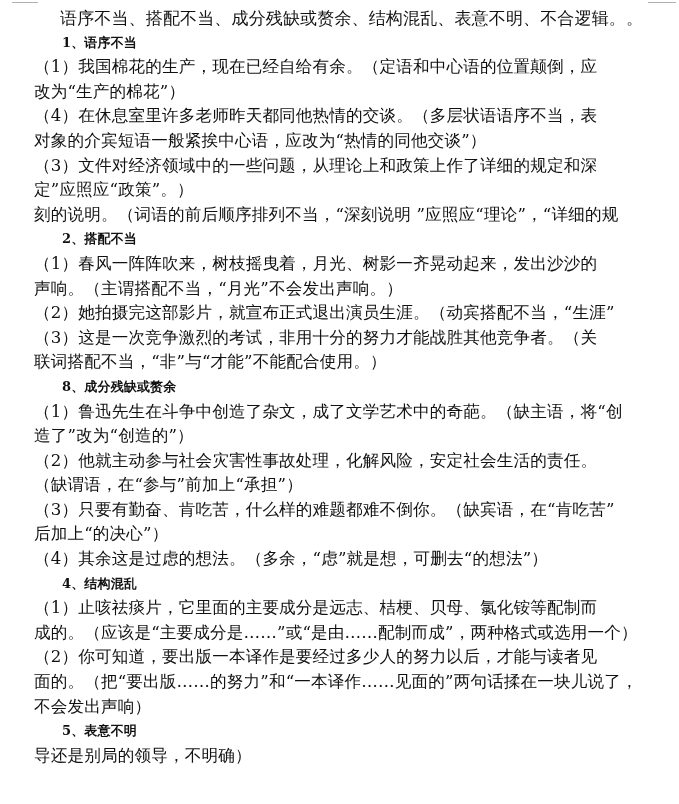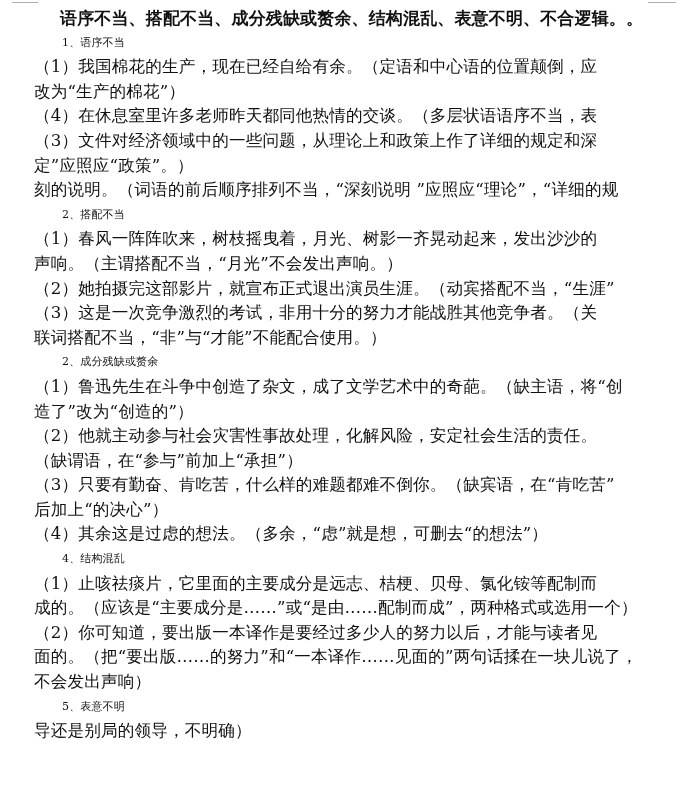--- a/index.html
+++ b/index.html
@@ -3,50 +3,51 @@
 <meta charset="utf-8">
 <style>
   html, body { margin: 0; padding: 0; background: #ffffff; }
   body { width: 679px; height: 804px; overflow: hidden; position: relative;
          font-family: "DejaVu Serif", "Liberation Serif", serif; color: #111; }
   .corner-mark { position: absolute; top: 2px; height: 1px; background: #b0b0b0; }
   .corner-mark.left { left: 12px; width: 26px; }
   .corner-mark.right { left: 648px; width: 28px; }
   .page { position: absolute; left: 34px; top: 6px; width: 618px; }
   .line { font-size: 16.6px; line-height: 24.6px; white-space: nowrap; letter-spacing: 0.15px; }
-  .title { font-weight: bold; padding-left: 26px; font-size: 17px; }
-  .heading { font-weight: normal; padding-left: 28px; font-size: 11px; }
+  .title { font-weight: normal; padding-left: 26px; font-size: 17px; }
+  .heading { font-weight: bold; padding-left: 28px; font-size: 13px; }
   .item-first { padding-left: 0px; }
   .item-cont { padding-left: 0; }
 </style>
 </head>
 <body>
 
 <div class="corner-mark left"></div>
 <div class="corner-mark right"></div>
 
 <div class="page">
   <div class="line title">语序不当、搭配不当、成分残缺或赘余、结构混乱、表意不明、不合逻辑。。</div>
 
   <div class="line heading">1、语序不当</div>
   <div class="line item-first">（1）我国棉花的生产，现在已经自给有余。（定语和中心语的位置颠倒，应</div>
   <div class="line item-cont">改为“生产的棉花”）</div>
   <div class="line item-first">（4）在休息室里许多老师昨天都同他热情的交谈。（多层状语语序不当，表</div>
+  <div class="line item-cont">对象的介宾短语一般紧挨中心语，应改为“热情的同他交谈”）</div>
   <div class="line item-first">（3）文件对经济领域中的一些问题，从理论上和政策上作了详细的规定和深</div>
   <div class="line item-cont">定”应照应“政策”。）</div>
   <div class="line item-cont">刻的说明。（词语的前后顺序排列不当，“深刻说明 ”应照应“理论”，“详细的规</div>
 
   <div class="line heading">2、搭配不当</div>
   <div class="line item-first">（1）春风一阵阵吹来，树枝摇曳着，月光、树影一齐晃动起来，发出沙沙的</div>
   <div class="line item-cont">声响。（主谓搭配不当，“月光”不会发出声响。）</div>
   <div class="line item-first">（2）她拍摄完这部影片，就宣布正式退出演员生涯。（动宾搭配不当，“生涯”</div>
   <div class="line item-first">（3）这是一次竞争激烈的考试，非用十分的努力才能战胜其他竞争者。（关</div>
   <div class="line item-cont">联词搭配不当，“非”与“才能”不能配合使用。）</div>
 
-  <div class="line heading">2、成分残缺或赘余</div>
+  <div class="line heading">8、成分残缺或赘余</div>
   <div class="line item-first">（1）鲁迅先生在斗争中创造了杂文，成了文学艺术中的奇葩。（缺主语，将“创</div>
   <div class="line item-cont">造了”改为“创造的”）</div>
   <div class="line item-first">（2）他就主动参与社会灾害性事故处理，化解风险，安定社会生活的责任。</div>
   <div class="line item-cont">（缺谓语，在“参与”前加上“承担”）</div>
   <div class="line item-first">（3）只要有勤奋、肯吃苦，什么样的难题都难不倒你。（缺宾语，在“肯吃苦”</div>
   <div class="line item-cont">后加上“的决心”）</div>
   <div class="line item-first">（4）其余这是过虑的想法。（多余，“虑”就是想，可删去“的想法”）</div>
 
   <div class="line heading">4、结构混乱</div>
   <div class="line item-first">（1）止咳祛痰片，它里面的主要成分是远志、桔梗、贝母、氯化铵等配制而</div>

